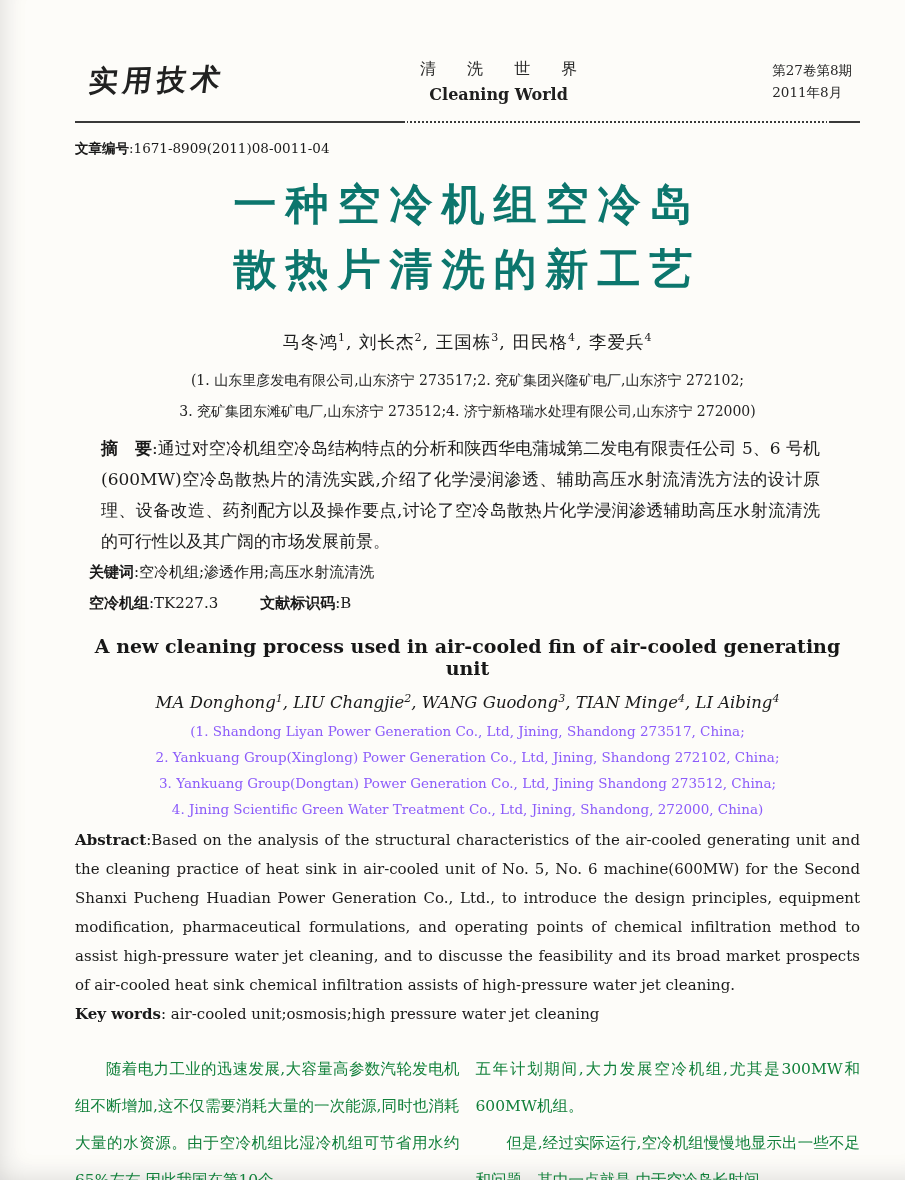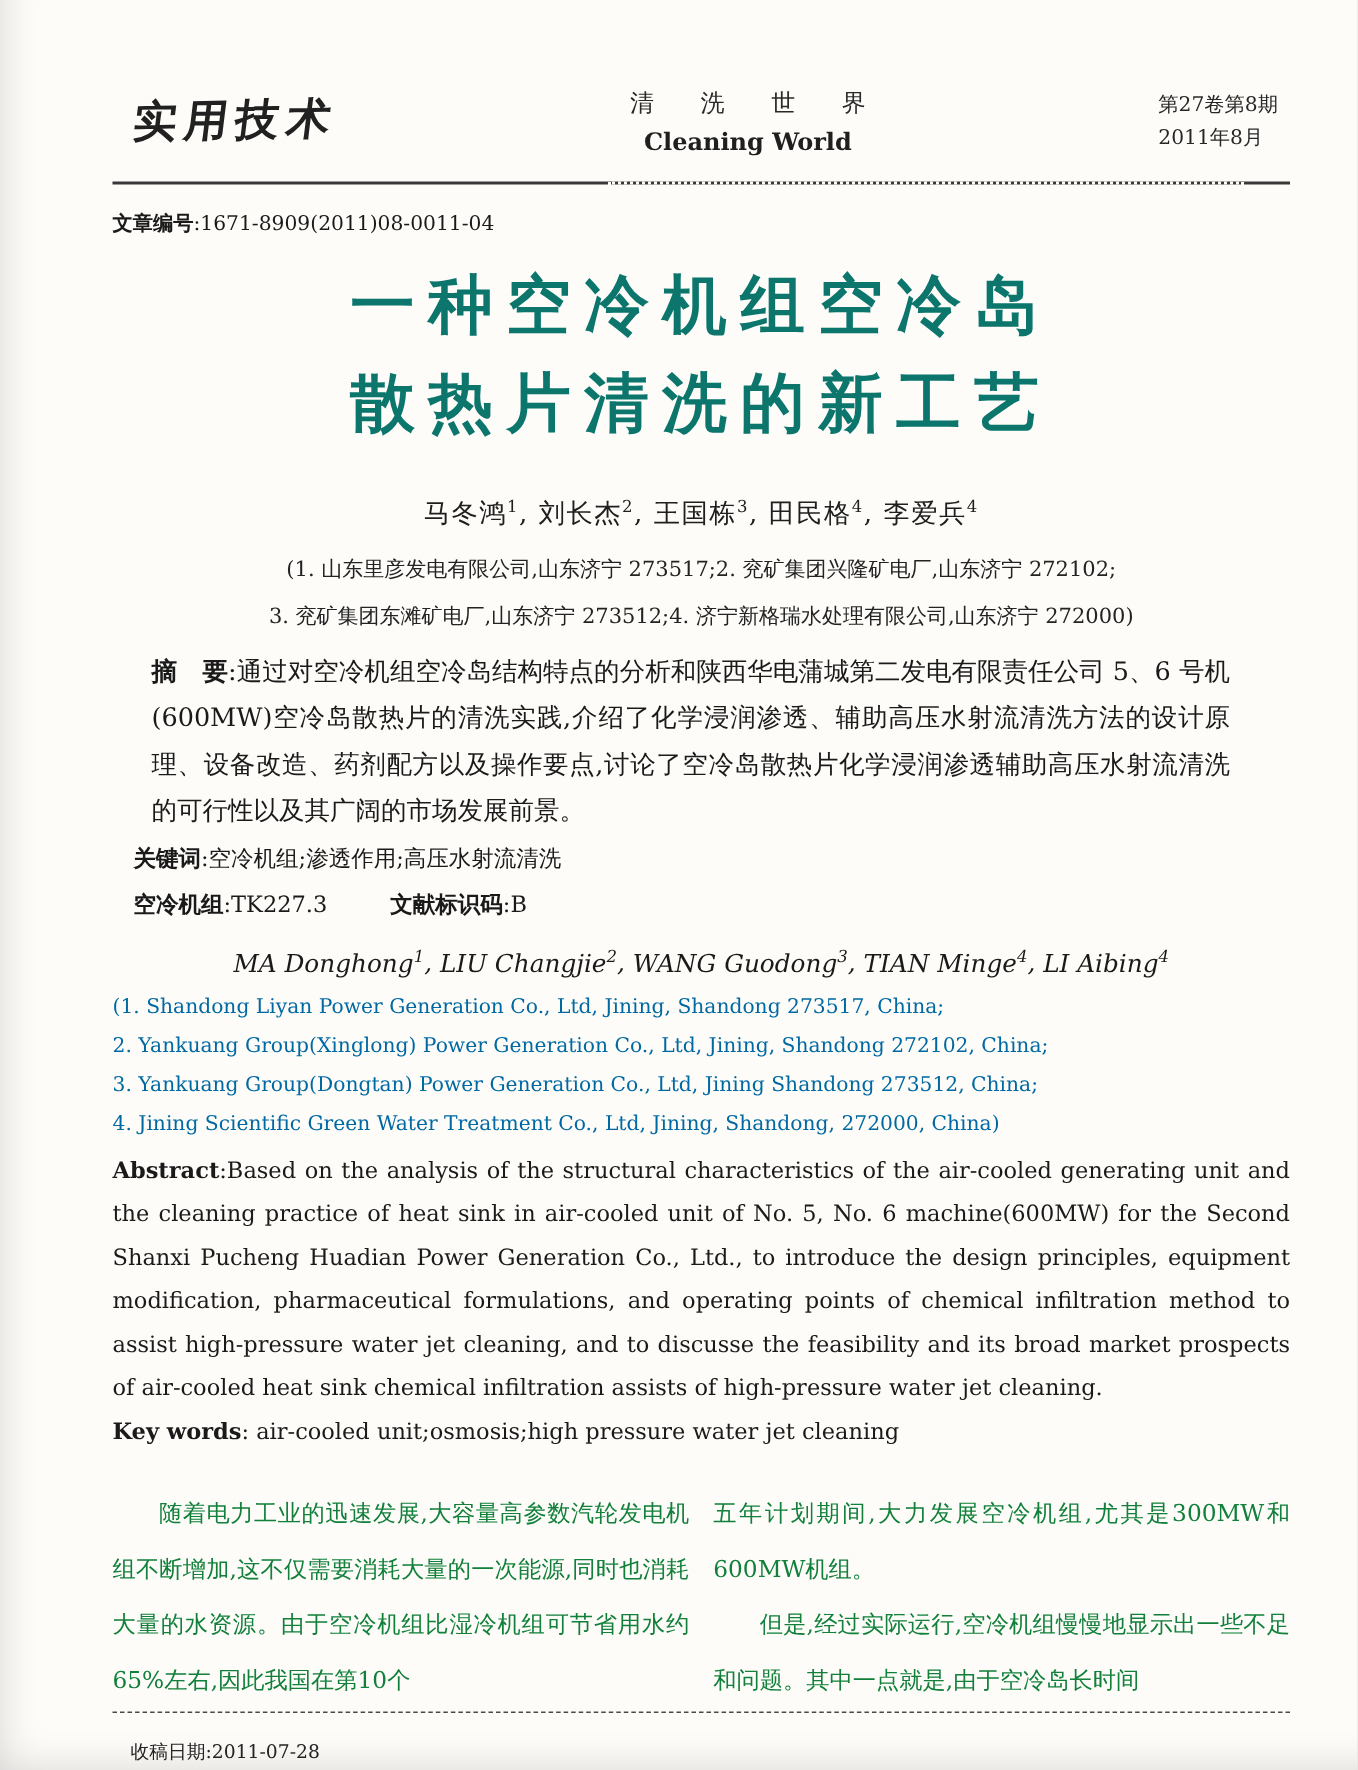--- a/index.html
+++ b/index.html
@@ -50,21 +50,21 @@
   .abstract-cn { margin: 6px 40px 0 26px; font-size: 17px; line-height: 31px; text-align: justify; }
   .abstract-cn .lab, .kw-cn .lab, .clc .lab {
     font-family: "DejaVu Sans", "Liberation Sans", sans-serif; font-weight: bold;
   }
   .kw-cn { margin: 0 40px 0 14px; font-size: 15px; line-height: 31px; }
   .clc { margin: 0 40px 0 14px; font-size: 15px; line-height: 31px; }
   .clc .gap { display: inline-block; width: 42px; }
   
   .title-en { margin-top: 16px; text-align: center; font-weight: bold; font-size: 19px; color: #1a1a1a; }
   .authors-en { margin-top: 12px; text-align: center; font-style: italic; font-size: 16.5px; }
-  .affil-en { margin-top: 6px; font-size: 13.5px; line-height: 26px; color: #0369a1; }
+  .affil-en { margin-top: 6px; text-align: center; font-size: 13.5px; line-height: 26px; color: #8b5cf6; }
   .abstract-en { margin-top: 4px; font-size: 15px; line-height: 29px; text-align: justify; }
   .abstract-en .lab, .kw-en .lab { font-weight: bold; }
   .kw-en { font-size: 15px; line-height: 29px; }
   
   .body-cols { display: flex; gap: 16px; margin-top: 22px; }
   .bcol { width: 50%; font-size: 15.5px; line-height: 37px; text-align: justify; color: #15803d; }
   .bcol p.indent { text-indent: 2em; }
   
   .footnote { margin-top: 2px; }
   .fn-rule { border: none; border-top: 1.5px dashed #4a4a4a; }
@@ -115,20 +115,21 @@
   </div>
 
   <div class="kw-cn">
     <span class="lab">关键词</span><span>:空冷机组;渗透作用;高压水射流清洗</span>
   </div>
 
   <div class="clc">
     <span class="lab">空冷机组</span><span>:TK227.3</span><span class="gap"></span><span class="lab">文献标识码</span><span>:B</span>
   </div>
 
+  <h2 class="title-en">A new cleaning process used in air-cooled fin of air-cooled generating unit</h2>
 
   <div class="authors-en">
     <span><span>MA Donghong</span><sup>1</sup></span><span>,</span>
     <span><span>LIU Changjie</span><sup>2</sup></span><span>,</span>
     <span><span>WANG Guodong</span><sup>3</sup></span><span>,</span>
     <span><span>TIAN Minge</span><sup>4</sup></span><span>,</span>
     <span><span>LI Aibing</span><sup>4</sup></span>
   </div>
 
   <div class="affil-en">

